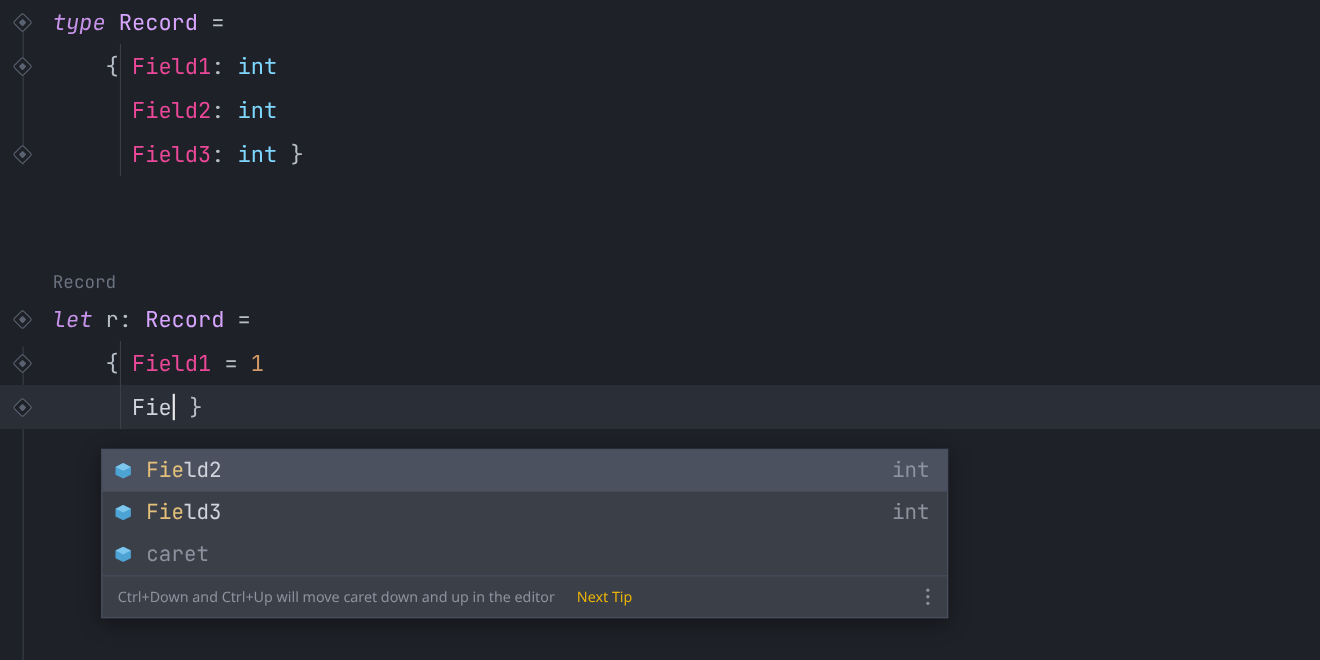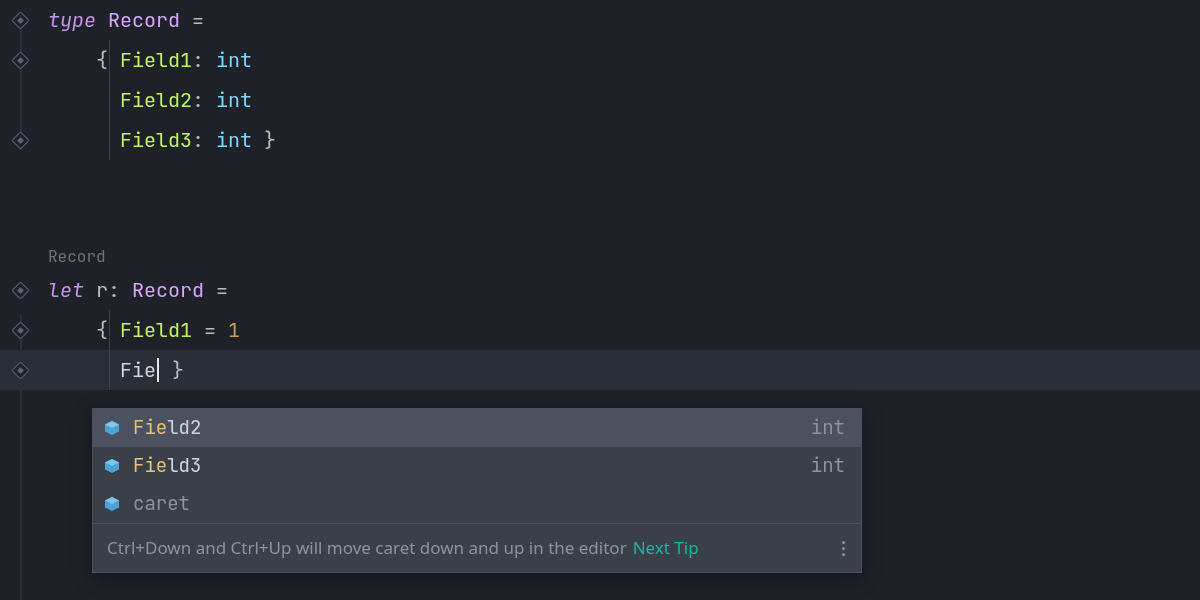--- a/index.html
+++ b/index.html
@@ -68,21 +68,21 @@
     left:3px; top:3px;
     width:5px; height:5px;
     background:#5a6170;
     border-radius:1px;
   }
 
   
   .kw    { color: #c792ea; font-style: italic; }
   .type  { color: #7fd7ff; }
   .typedef { color: #d8a6ff; }
-  .field { color: #bef264; }
+  .field { color: #ec4899; }
   .punct { color: #b8bec8; }
   .op    { color: #b8bec8; }
   .num   { color: #d19a66; }
   .match { color: #e5c07b; }
   .rest  { color: #d0d4dc; }
 
   .inlay {
     color: #6c7380;
     font-size: 16px;
     padding-left: 48px;
@@ -122,28 +122,28 @@
   .popup-icon {
     width: 18px; height: 18px;
     margin-right: 12px;
     flex: 0 0 18px;
   }
   .popup-label { flex: 1 1 auto; }
   .popup-type  { color: #8c929e; font-family: inherit; }
   .popup-hint {
     display: flex;
     align-items: center;
-    height: 49px;
+    height: 38px;
     padding: 0 10px 0 14px;
     color: #8c929e;
-    font-size: 17px;
+    font-size: 13px;
     border-top: 1px solid #4b5160;
     font-family: system-ui,-apple-system,"Segoe UI",sans-serif;
   }
-  .popup-hint .link { color: #14b8a6; margin-left: 6px; cursor: pointer; text-align: center; }
+  .popup-hint .link { color: #eab308; margin-left: 20px; cursor: pointer; text-align: center; }
   .popup-hint .spacer { flex: 1; }
   .kebab {
     width: 16px;
     display: flex; flex-direction: column; align-items: center; gap: 3px;
     cursor: pointer;
   }
   .kebab span { width:3px; height:3px; background:#8c929e; border-radius:50%; }
 
 </style>
 </head>

